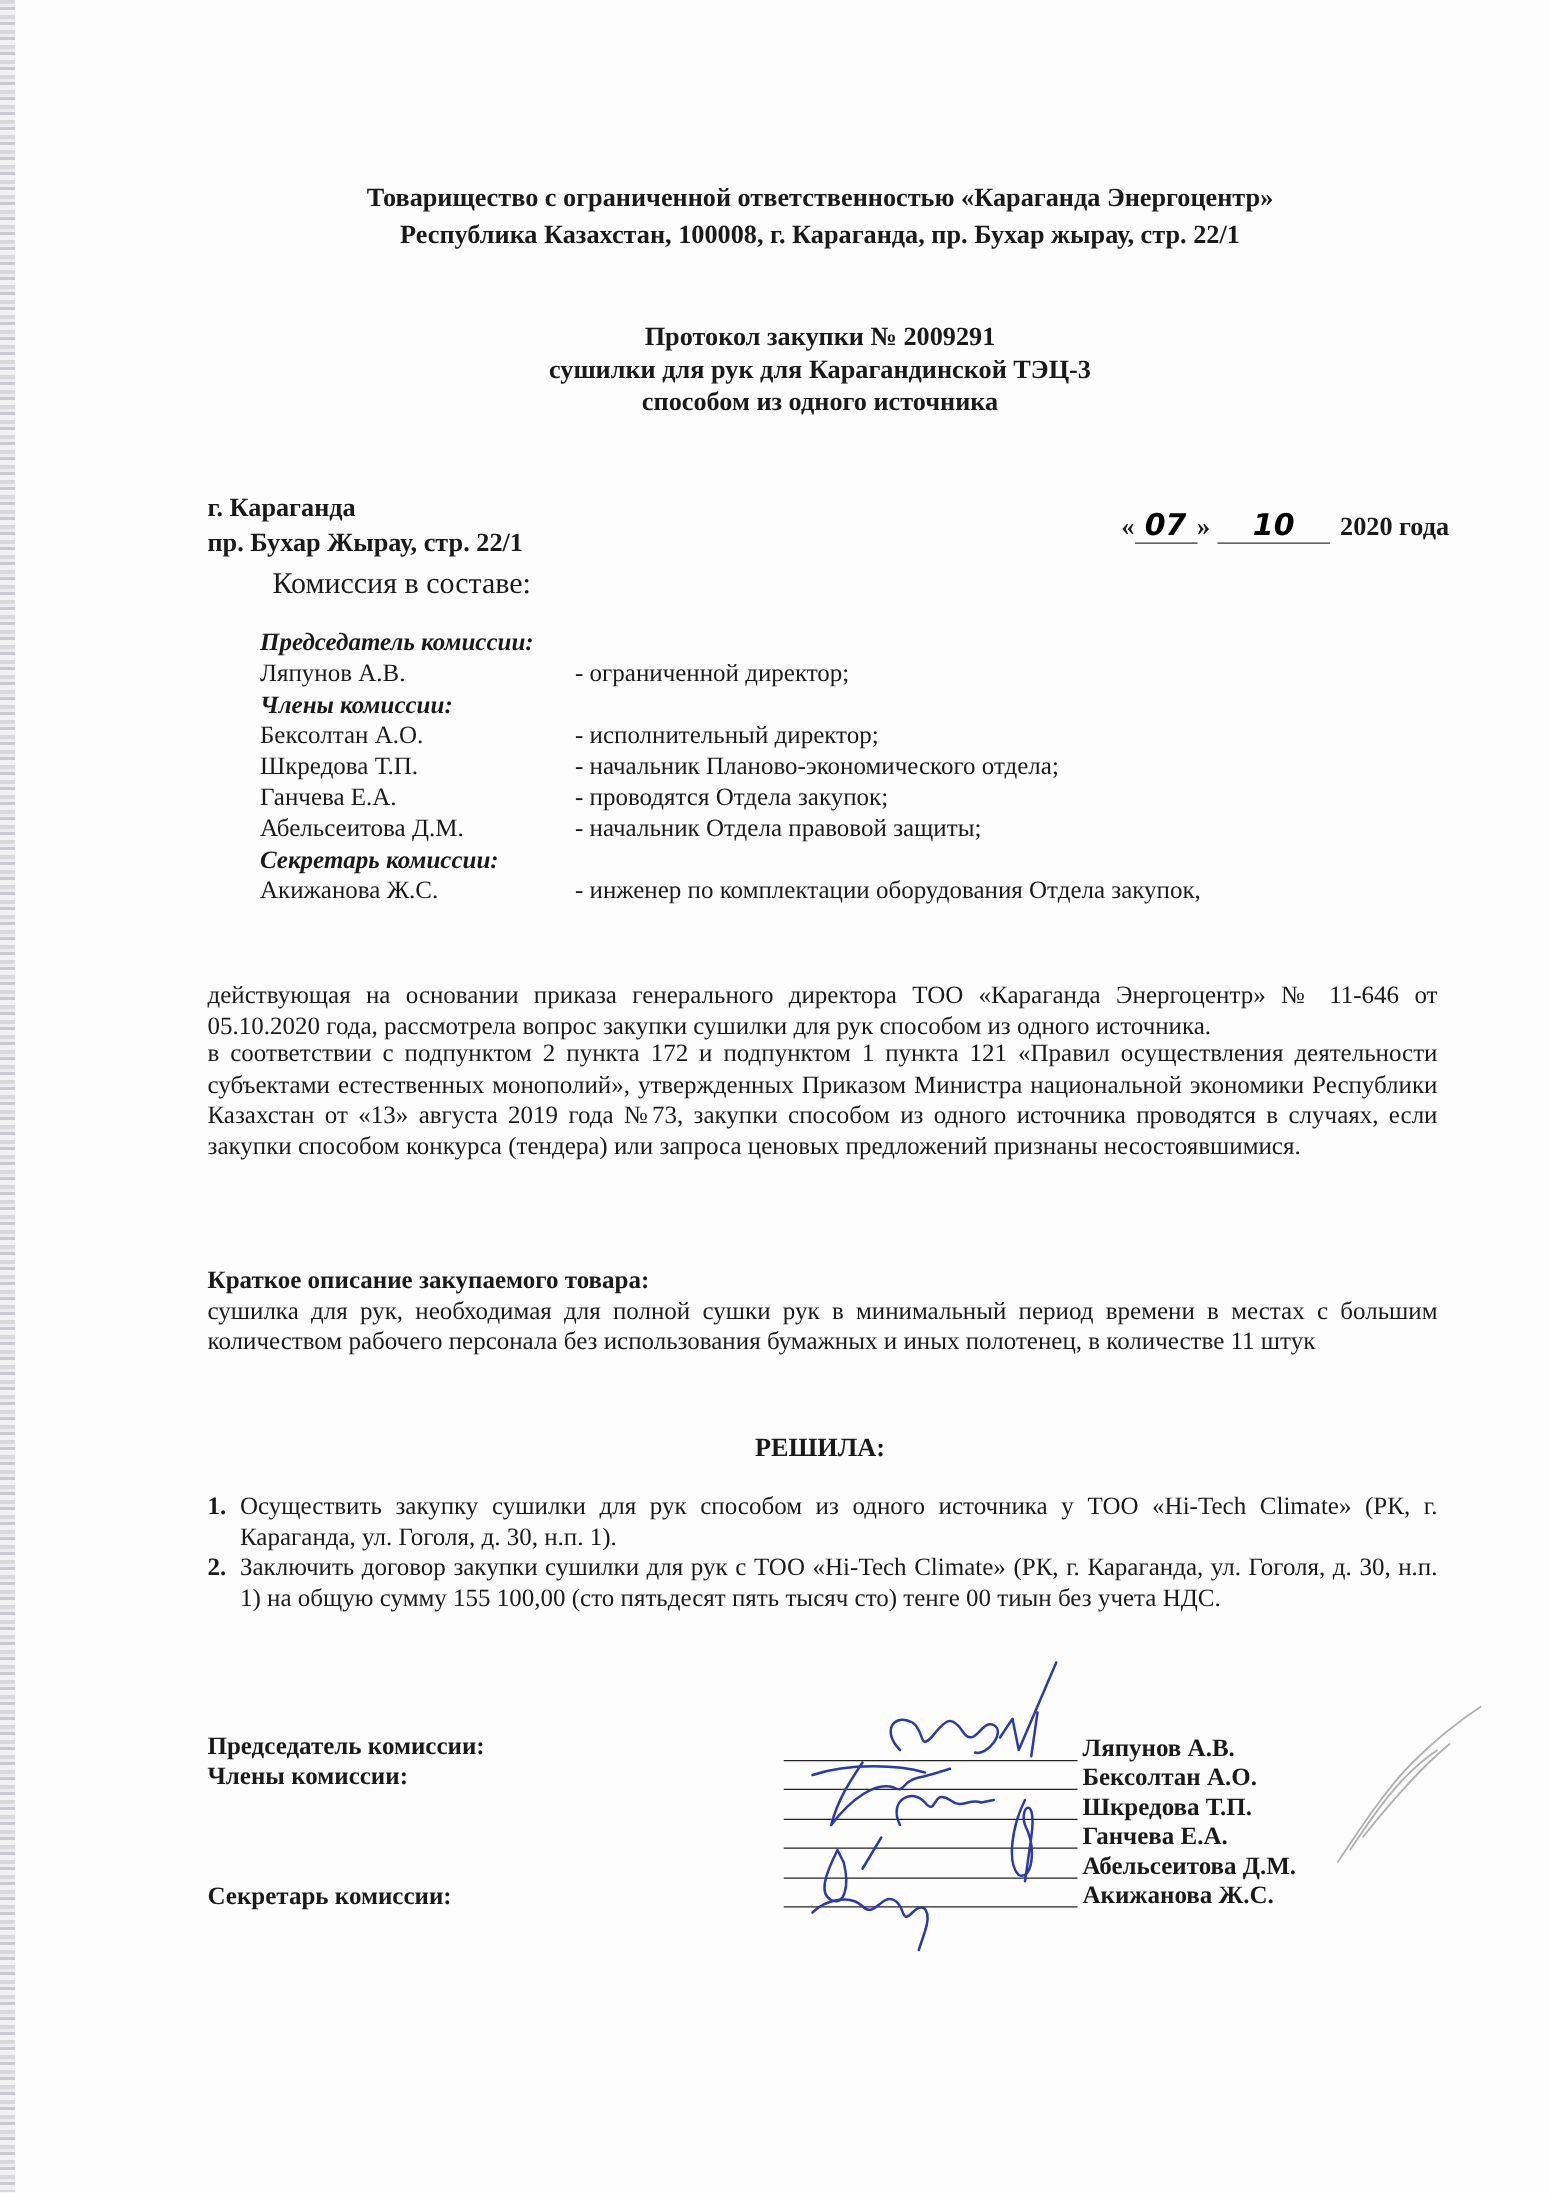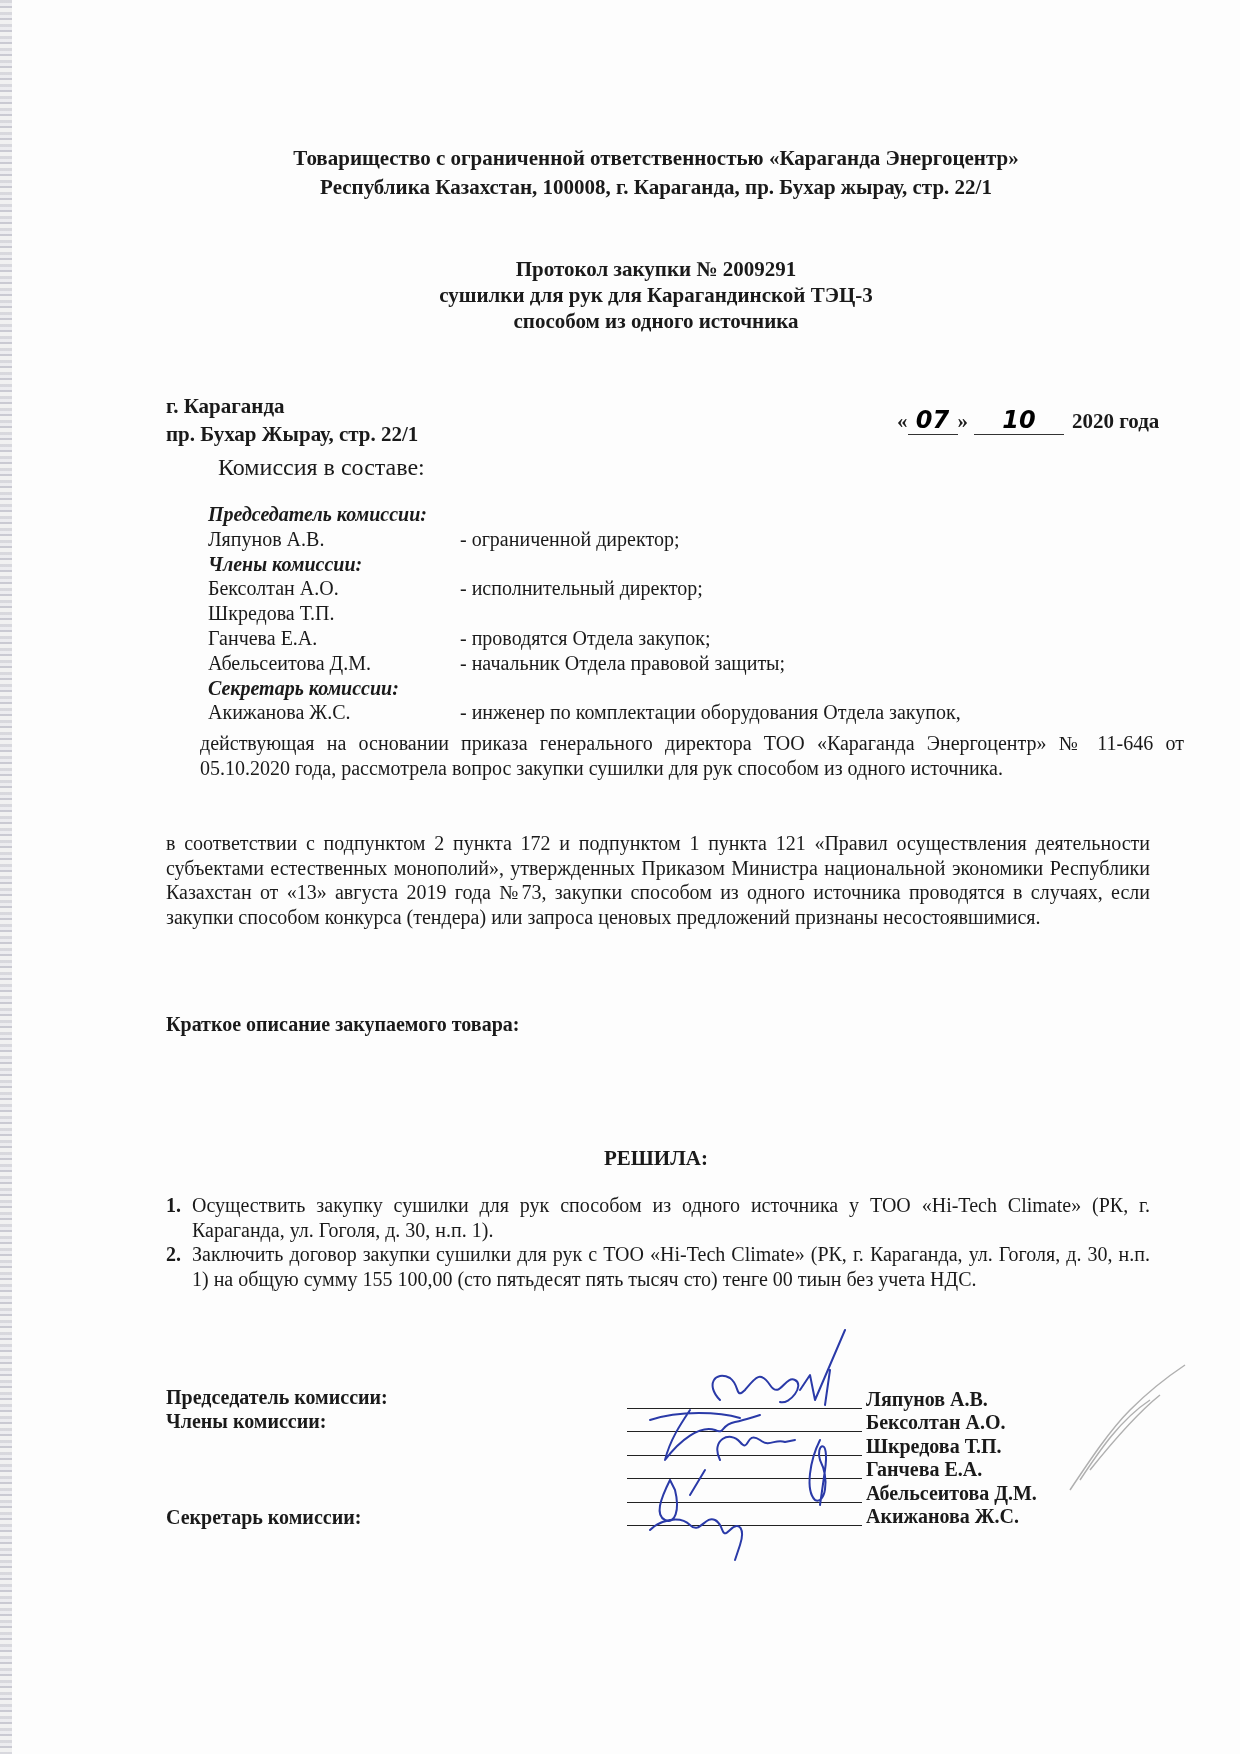--- a/index.html
+++ b/index.html
@@ -82,47 +82,49 @@
   <div class="row">
       <span class="name role-head">Члены комиссии:</span>
       <span></span>
     </div>
   <div class="row">
       <span class="name">Бексолтан А.О.</span>
       <span>- исполнительный директор;</span>
     </div>
   <div class="row">
       <span class="name">Шкредова Т.П.</span>
+      <span>- начальник Планово-экономического отдела;</span>
     </div>
   <div class="row">
       <span class="name">Ганчева Е.А.</span>
       <span>- проводятся Отдела закупок;</span>
     </div>
   <div class="row">
       <span class="name">Абельсеитова Д.М.</span>
       <span>- начальник Отдела правовой защиты;</span>
     </div>
   <div class="row">
       <span class="name role-head">Секретарь комиссии:</span>
       <span></span>
     </div>
   <div class="row">
       <span class="name">Акижанова Ж.С.</span>
       <span>- инженер по комплектации оборудования Отдела закупок,</span>
     </div>
 </div>
 
-<div class="justify" style="top:731px;margin-left:34px;">действующая на основании приказа генерального директора ТОО «Караганда Энергоцентр» № 11-646 от 05.10.2020 года, рассмотрела вопрос закупки сушилки для рук способом из одного источника.</div>
+<div class="justify" style="top:784px;">действующая на основании приказа генерального директора ТОО «Караганда Энергоцентр» № 11-646 от 05.10.2020 года, рассмотрела вопрос закупки сушилки для рук способом из одного источника.</div>
 
 <div class="justify" style="top:831px;">
   <div>в соответствии с подпунктом 2 пункта 172 и подпунктом 1 пункта 121 «Правил осуществления деятельности субъектами естественных монополий», утвержденных Приказом Министра национальной экономики Республики Казахстан от «13» августа 2019 года №73, закупки способом из одного источника проводятся в случаях, если закупки способом конкурса (тендера) или запроса ценовых предложений признаны несостоявшимися.</div>
 </div>
 
 <div class="justify" style="top:1012px;">
   <div class="sec-head">Краткое описание закупаемого товара:</div>
+  <div>сушилка для рук, необходимая для полной сушки рук в минимальный период времени в местах с большим количеством рабочего персонала без использования бумажных и иных полотенец, в количестве 11 штук</div>
 </div>
 
 <div class="abs center bold decided">РЕШИЛА:</div>
 
 <ol class="decisions">
   <li>
     <span class="num">1.</span>
     <span class="txt">Осуществить закупку сушилки для рук способом из одного источника у ТОО «Hi-Tech Climate» (РК, г. Караганда, ул. Гоголя, д. 30, н.п. 1).</span>
   </li>
   <li>

